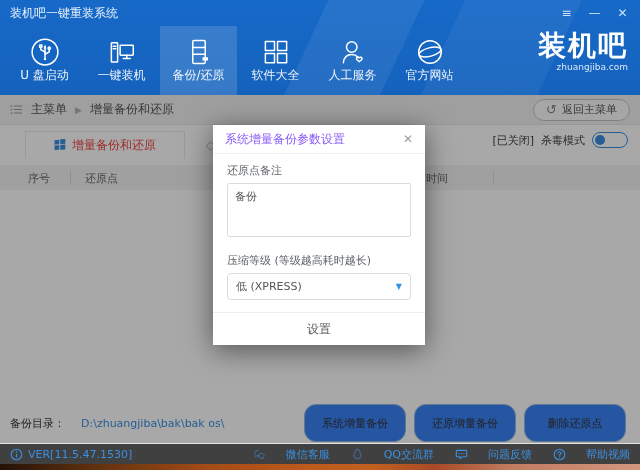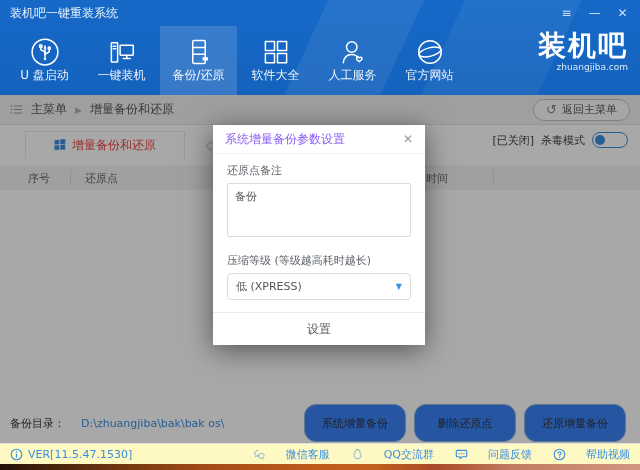--- a/index.html
+++ b/index.html
@@ -70,21 +70,21 @@
   .modal-body { flex:1; padding:9px 14px 0 14px; }
   .field-label { font-size:11px; color:#5f6368; margin-bottom:5px; }
   .note-area { width:100%; height:54px; border:1px solid #dcdcdc; border-radius:2px; resize:none; font-family:inherit; font-size:11px; color:#555; padding:5px 7px; outline:none; }
   .comp-label { margin-top:12px; }
   .select-box { position:relative; width:100%; height:27px; border:1px solid #dcdcdc; border-radius:4px; font-size:11px; color:#555; line-height:25px; padding-left:8px; cursor:pointer; }
   .select-caret { position:absolute; right:8px; top:0; color:#3a8fe0; font-size:8px; line-height:25px; }
   .modal-footer { height:33px; border-top:1px solid #ececec; display:flex; align-items:center; justify-content:center; }
   .submit-btn { font-size:12px; color:#54585e; background:none; border:none; cursor:pointer; font-family:inherit; }
 
   
-  .statusbar { position:absolute; top:443px; left:0; width:640px; height:21px; background:#fef9c3; border-top:1px solid #e2e2e2; display:flex; align-items:center; padding:0 10px; font-size:11px; }
+  .statusbar { position:absolute; top:443px; left:0; width:640px; height:21px; background:#404040; border-top:1px solid #e2e2e2; display:flex; align-items:center; padding:0 10px; font-size:11px; }
   .version { display:flex; align-items:center; gap:5px; color:#3a8fe0; }
   .status-links { margin-left:auto; display:flex; gap:21px; }
   .status-link { display:flex; align-items:center; gap:20px; color:#3a8fe0; cursor:pointer; }
   .st-ic { stroke:#3a8fe0; stroke-width:1.2; fill:none; stroke-linecap:round; stroke-linejoin:round; }
 
   .taskbar-strip { position:absolute; top:464px; left:0; width:640px; height:6px;
     background:linear-gradient(90deg,#241208 0%,#5e2f0e 14%,#a34b16 32%,#bd5a1c 48%,#c2601f 58%,#a84a28 68%,#c27c60 80%,#d2967f 100%); }
 </style>
 </head>
 <body>
@@ -228,22 +228,22 @@
       <span class="th" style="left:85px">还原点</span>
       <span class="th" style="left:426px">时间</span>
       <span class="th-divider" style="left:493px"></span>
     </div>
 
     <div class="backup-row">
       <span>备份目录：</span>
       <span class="dir-link">D:\zhuangjiba\bak\bak os\</span>
       <div class="action-btns">
         <button class="pill-btn">系统增量备份</button>
+        <button class="pill-btn">还原增量备份</button>
         <button class="pill-btn">删除还原点</button>
-        <button class="pill-btn">还原增量备份</button>
       </div>
     </div>
 
     <div class="scrim"></div>
 
     <div class="modal">
       <div class="modal-header">
         <span class="modal-title">系统增量备份参数设置</span>
         <span class="modal-close">✕</span>
       </div>

